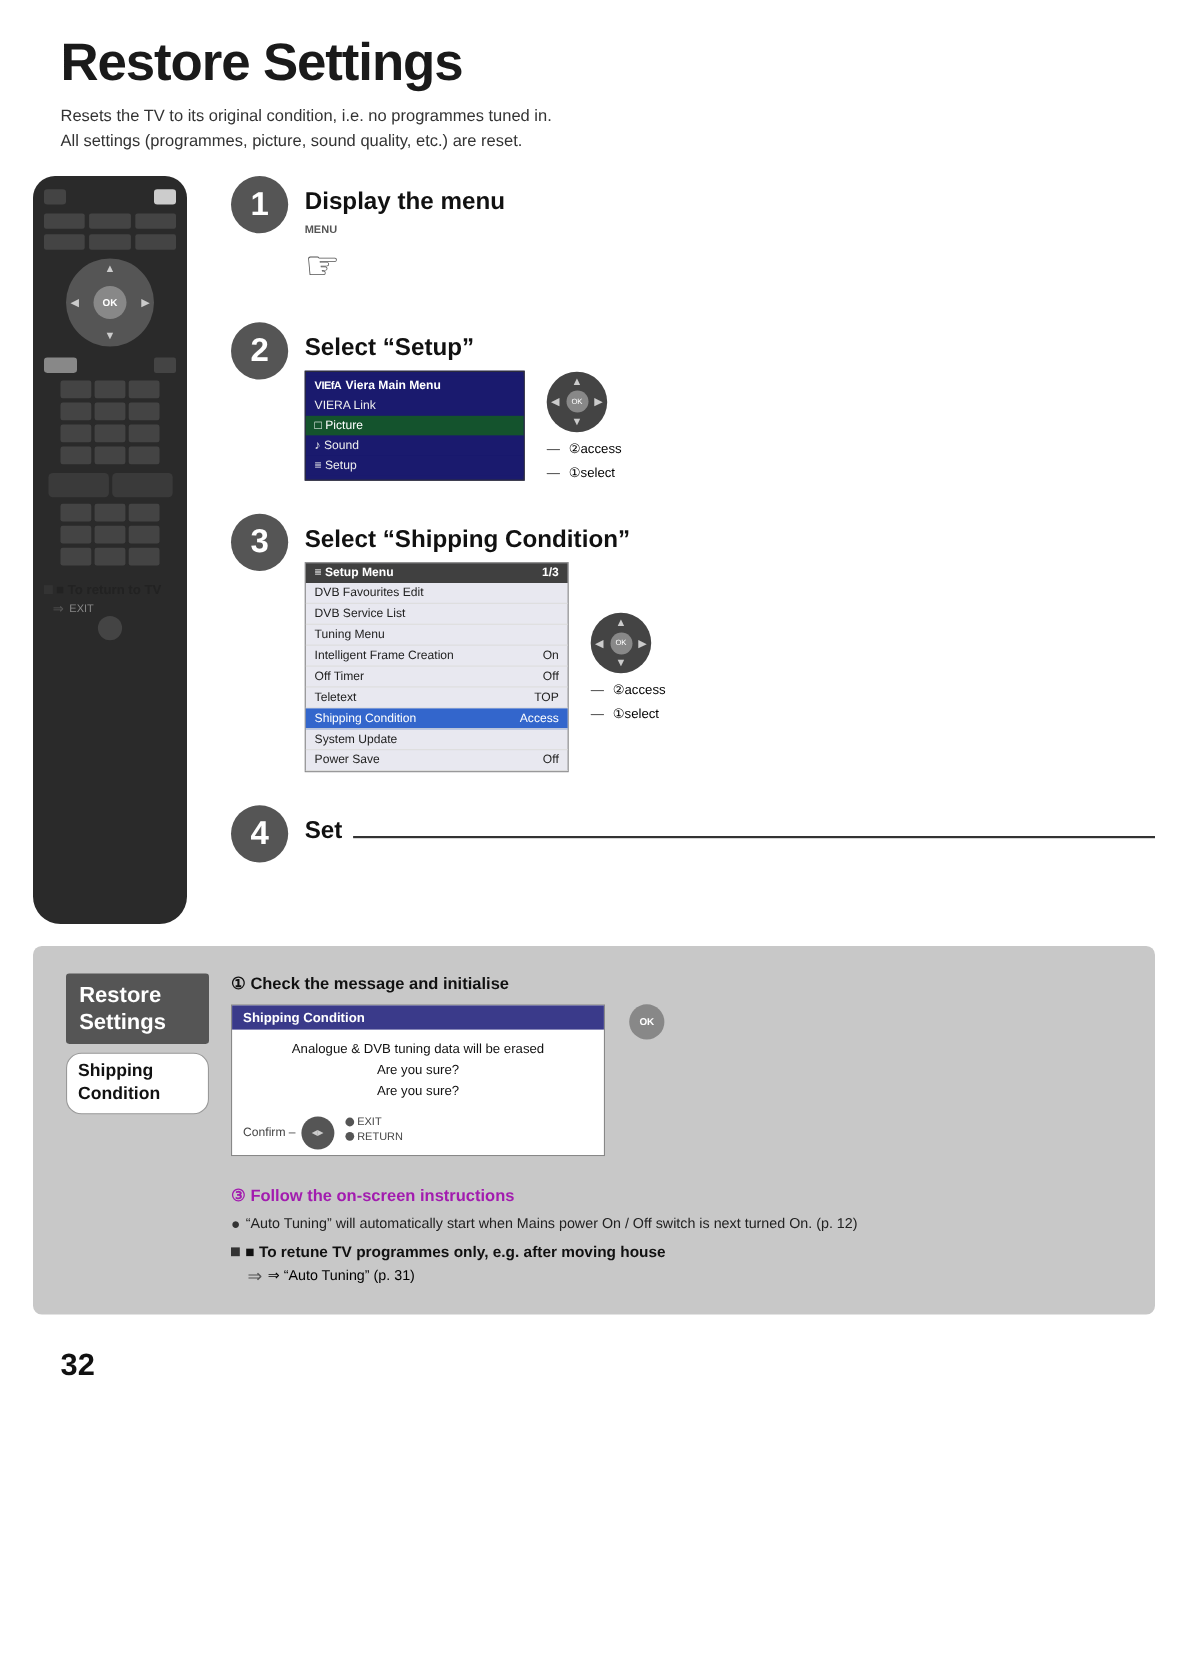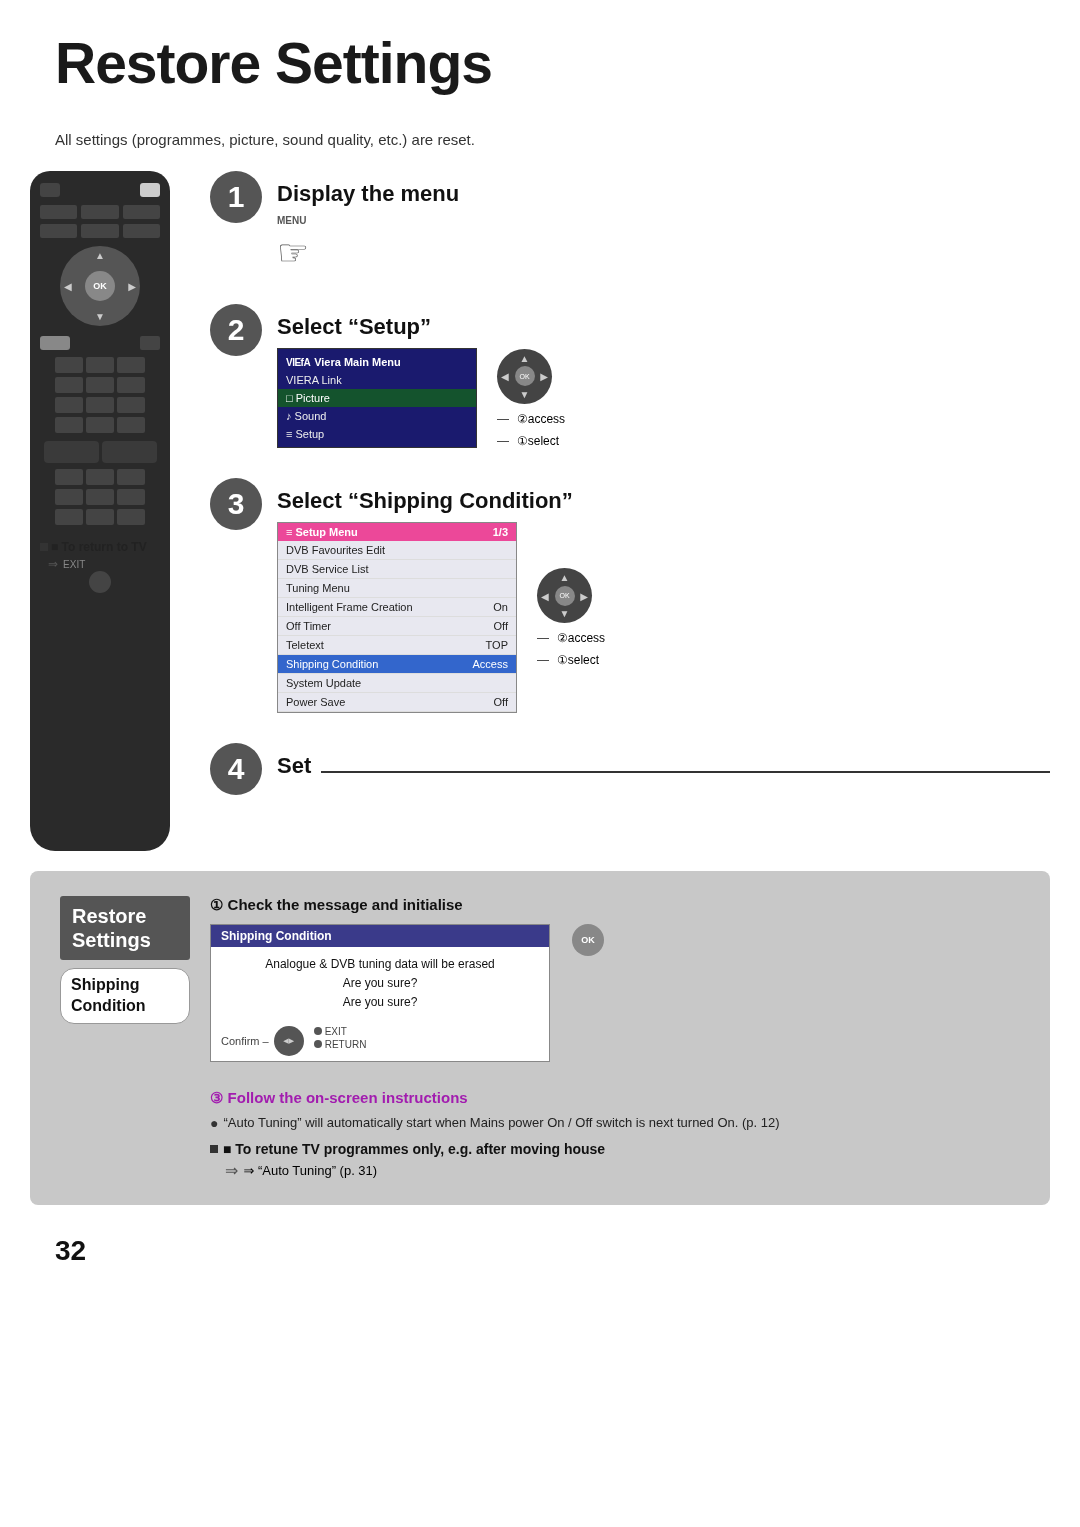--- a/index.html
+++ b/index.html
@@ -7,21 +7,21 @@
       width: 1080px;
       min-height: 1527px;
       background: #fff;
       font-family: Arial, sans-serif;
       position: relative;
       overflow-x: hidden;
     }
 
     
     .page-title {
-      font-size: 57px;
+      font-size: 48px;
       font-weight: 900;
       color: #1a1a1a;
       padding: 30px 55px 10px 55px;
       letter-spacing: -1px;
     }
 
     .page-subtitle {
       font-size: 15px;
       color: #333;
       padding: 0 55px 20px 55px;
@@ -253,21 +253,21 @@
 
     
     .setup-menu-box {
       background: #e8e8f0;
       border: 1px solid #888;
       width: 240px;
       font-size: 11px;
     }
 
     .setup-menu-header {
-      background: #ec4899;
+      background: #404040;
       color: #fff;
       padding: 3px 8px;
       font-size: 11px;
       font-weight: bold;
       display: flex;
       justify-content: space-between;
     }
 
     .setup-menu-item {
       padding: 3px 8px;
@@ -507,21 +507,21 @@
       font-size: 12px;
       color: #333;
     }
   </style>
 </head>
 <body>
 
 <h1 class="page-title">Restore Settings</h1>
 
 <div class="page-subtitle">
-  <br>
+  <span>Resets the TV to its original condition, i.e. no programmes tuned in.</span><br>
   <span>All settings (programmes, picture, sound quality, etc.) are reset.</span>
 </div>
 
 <div class="main-content">
 
   <div class="remote-area">
     <div class="remote-control">
 
       <div class="remote-top">
         <div class="remote-btn-small"></div>

